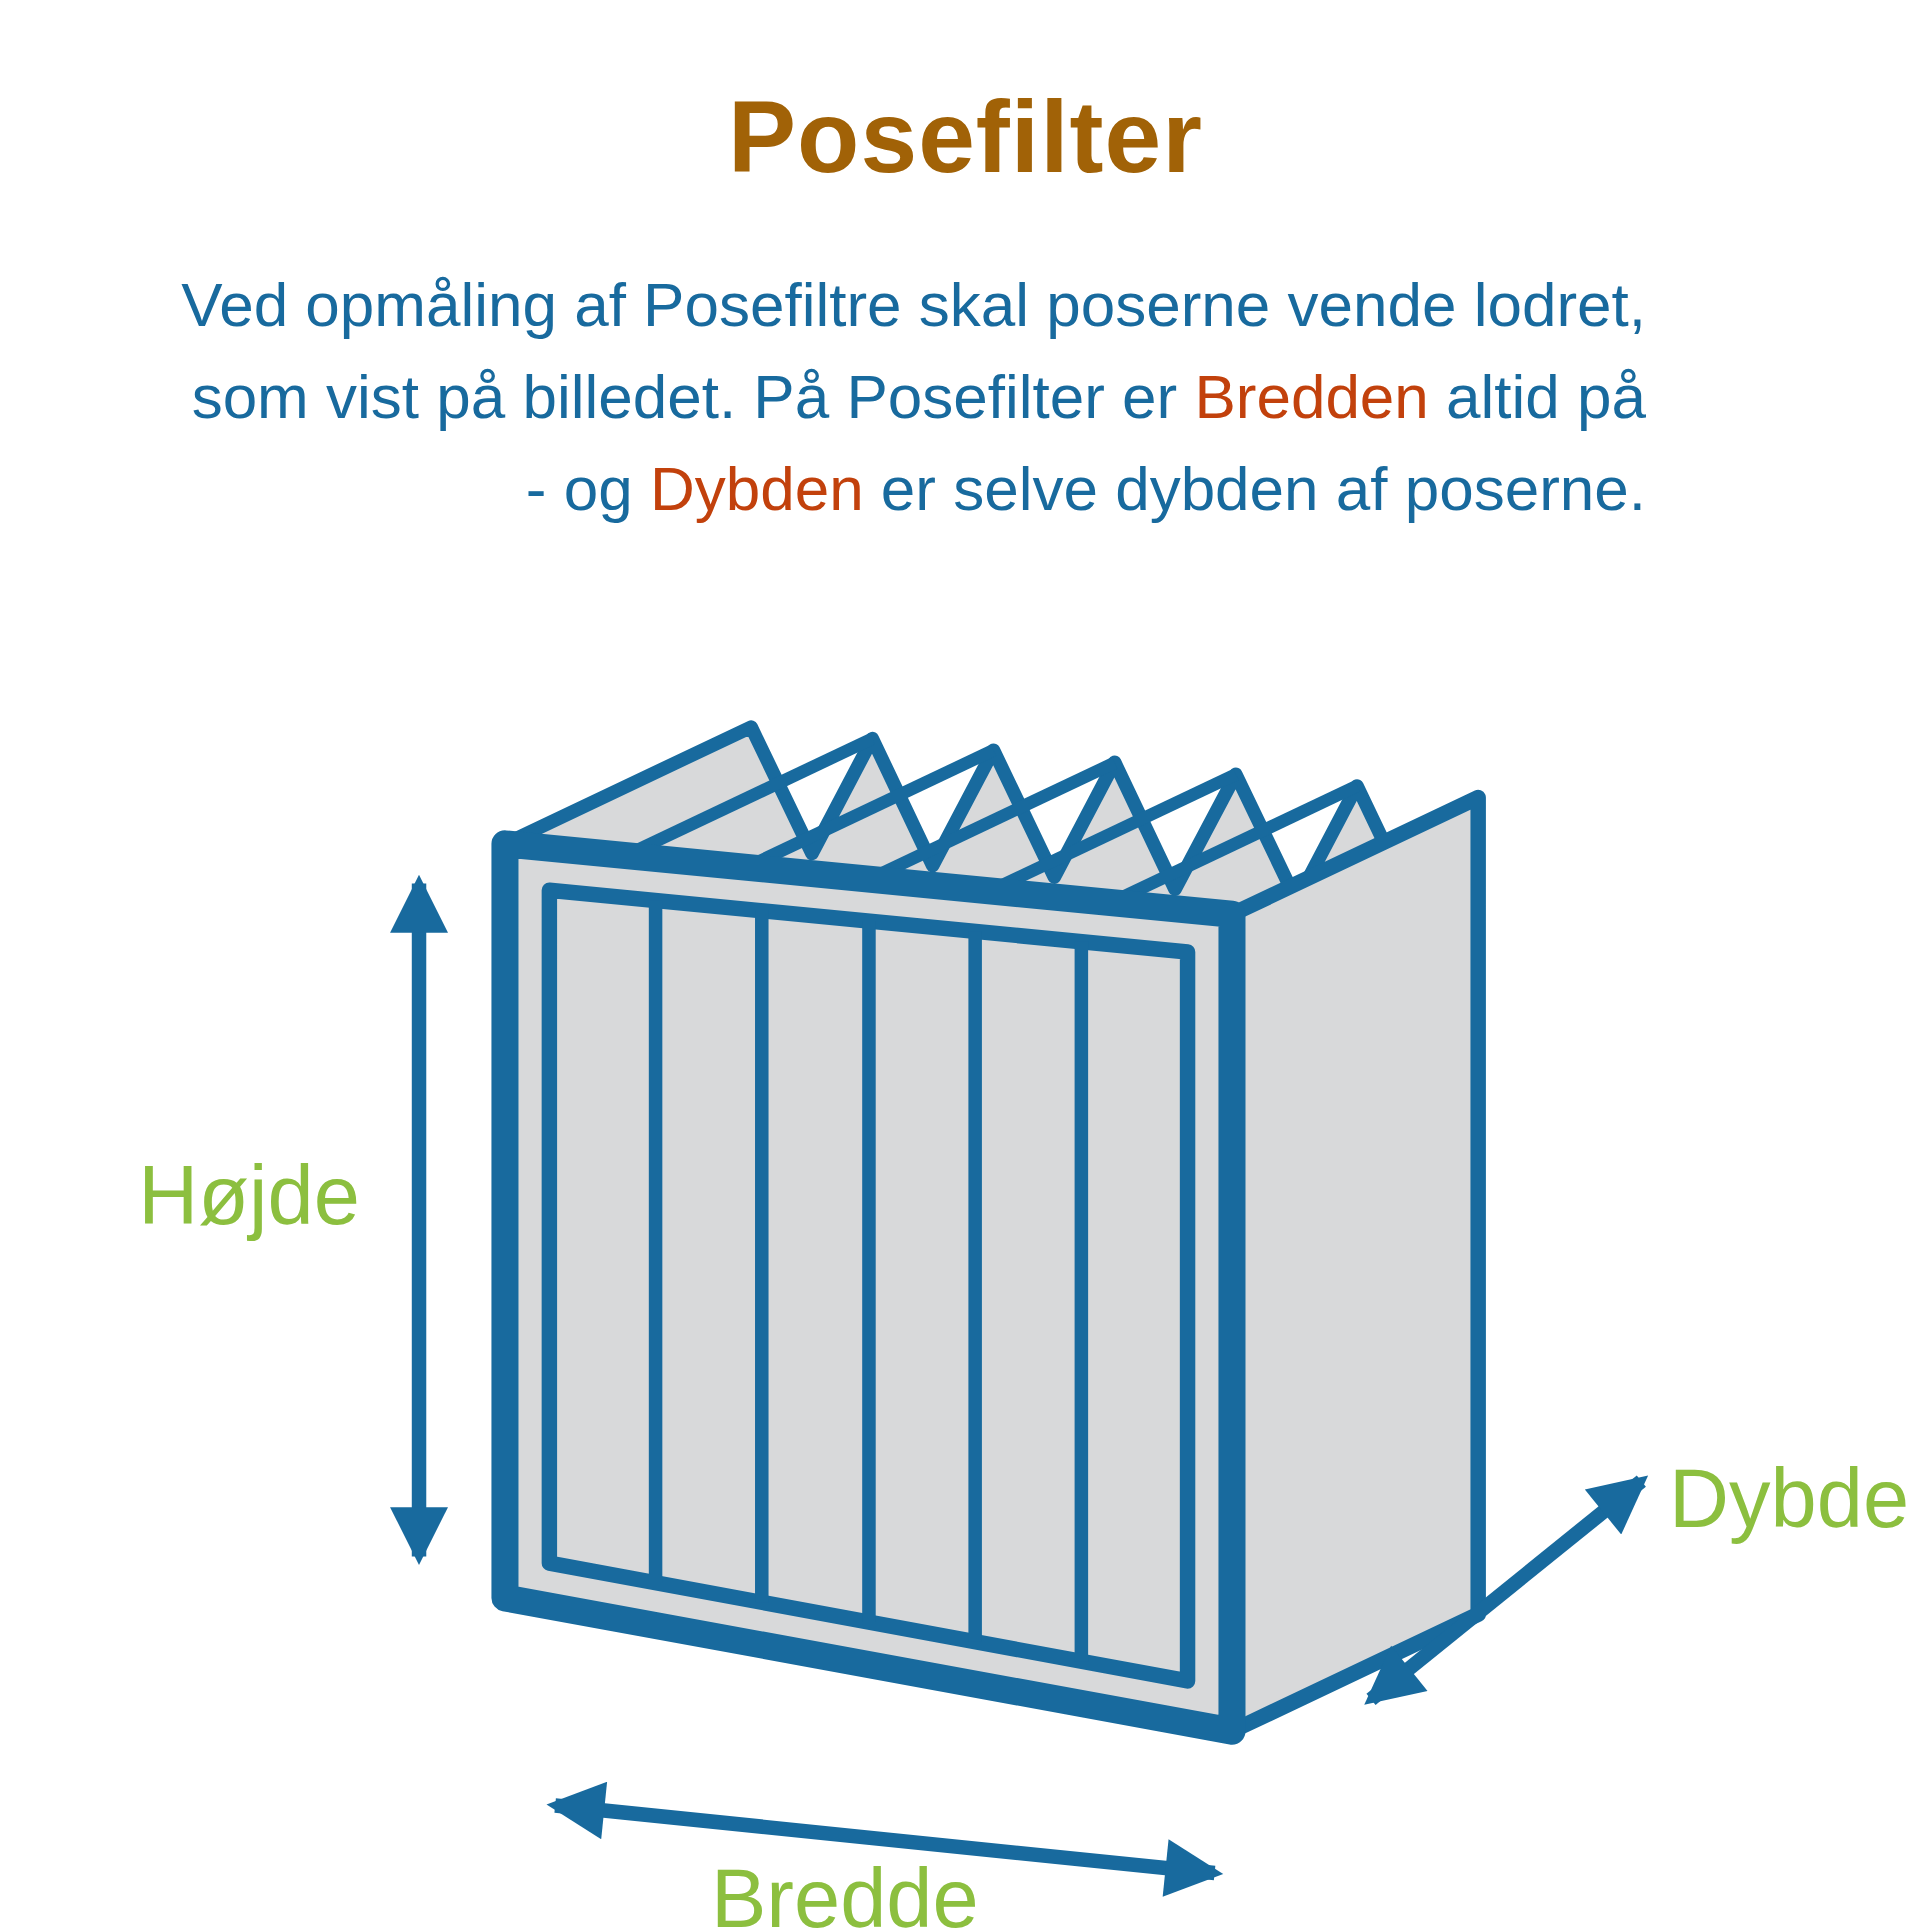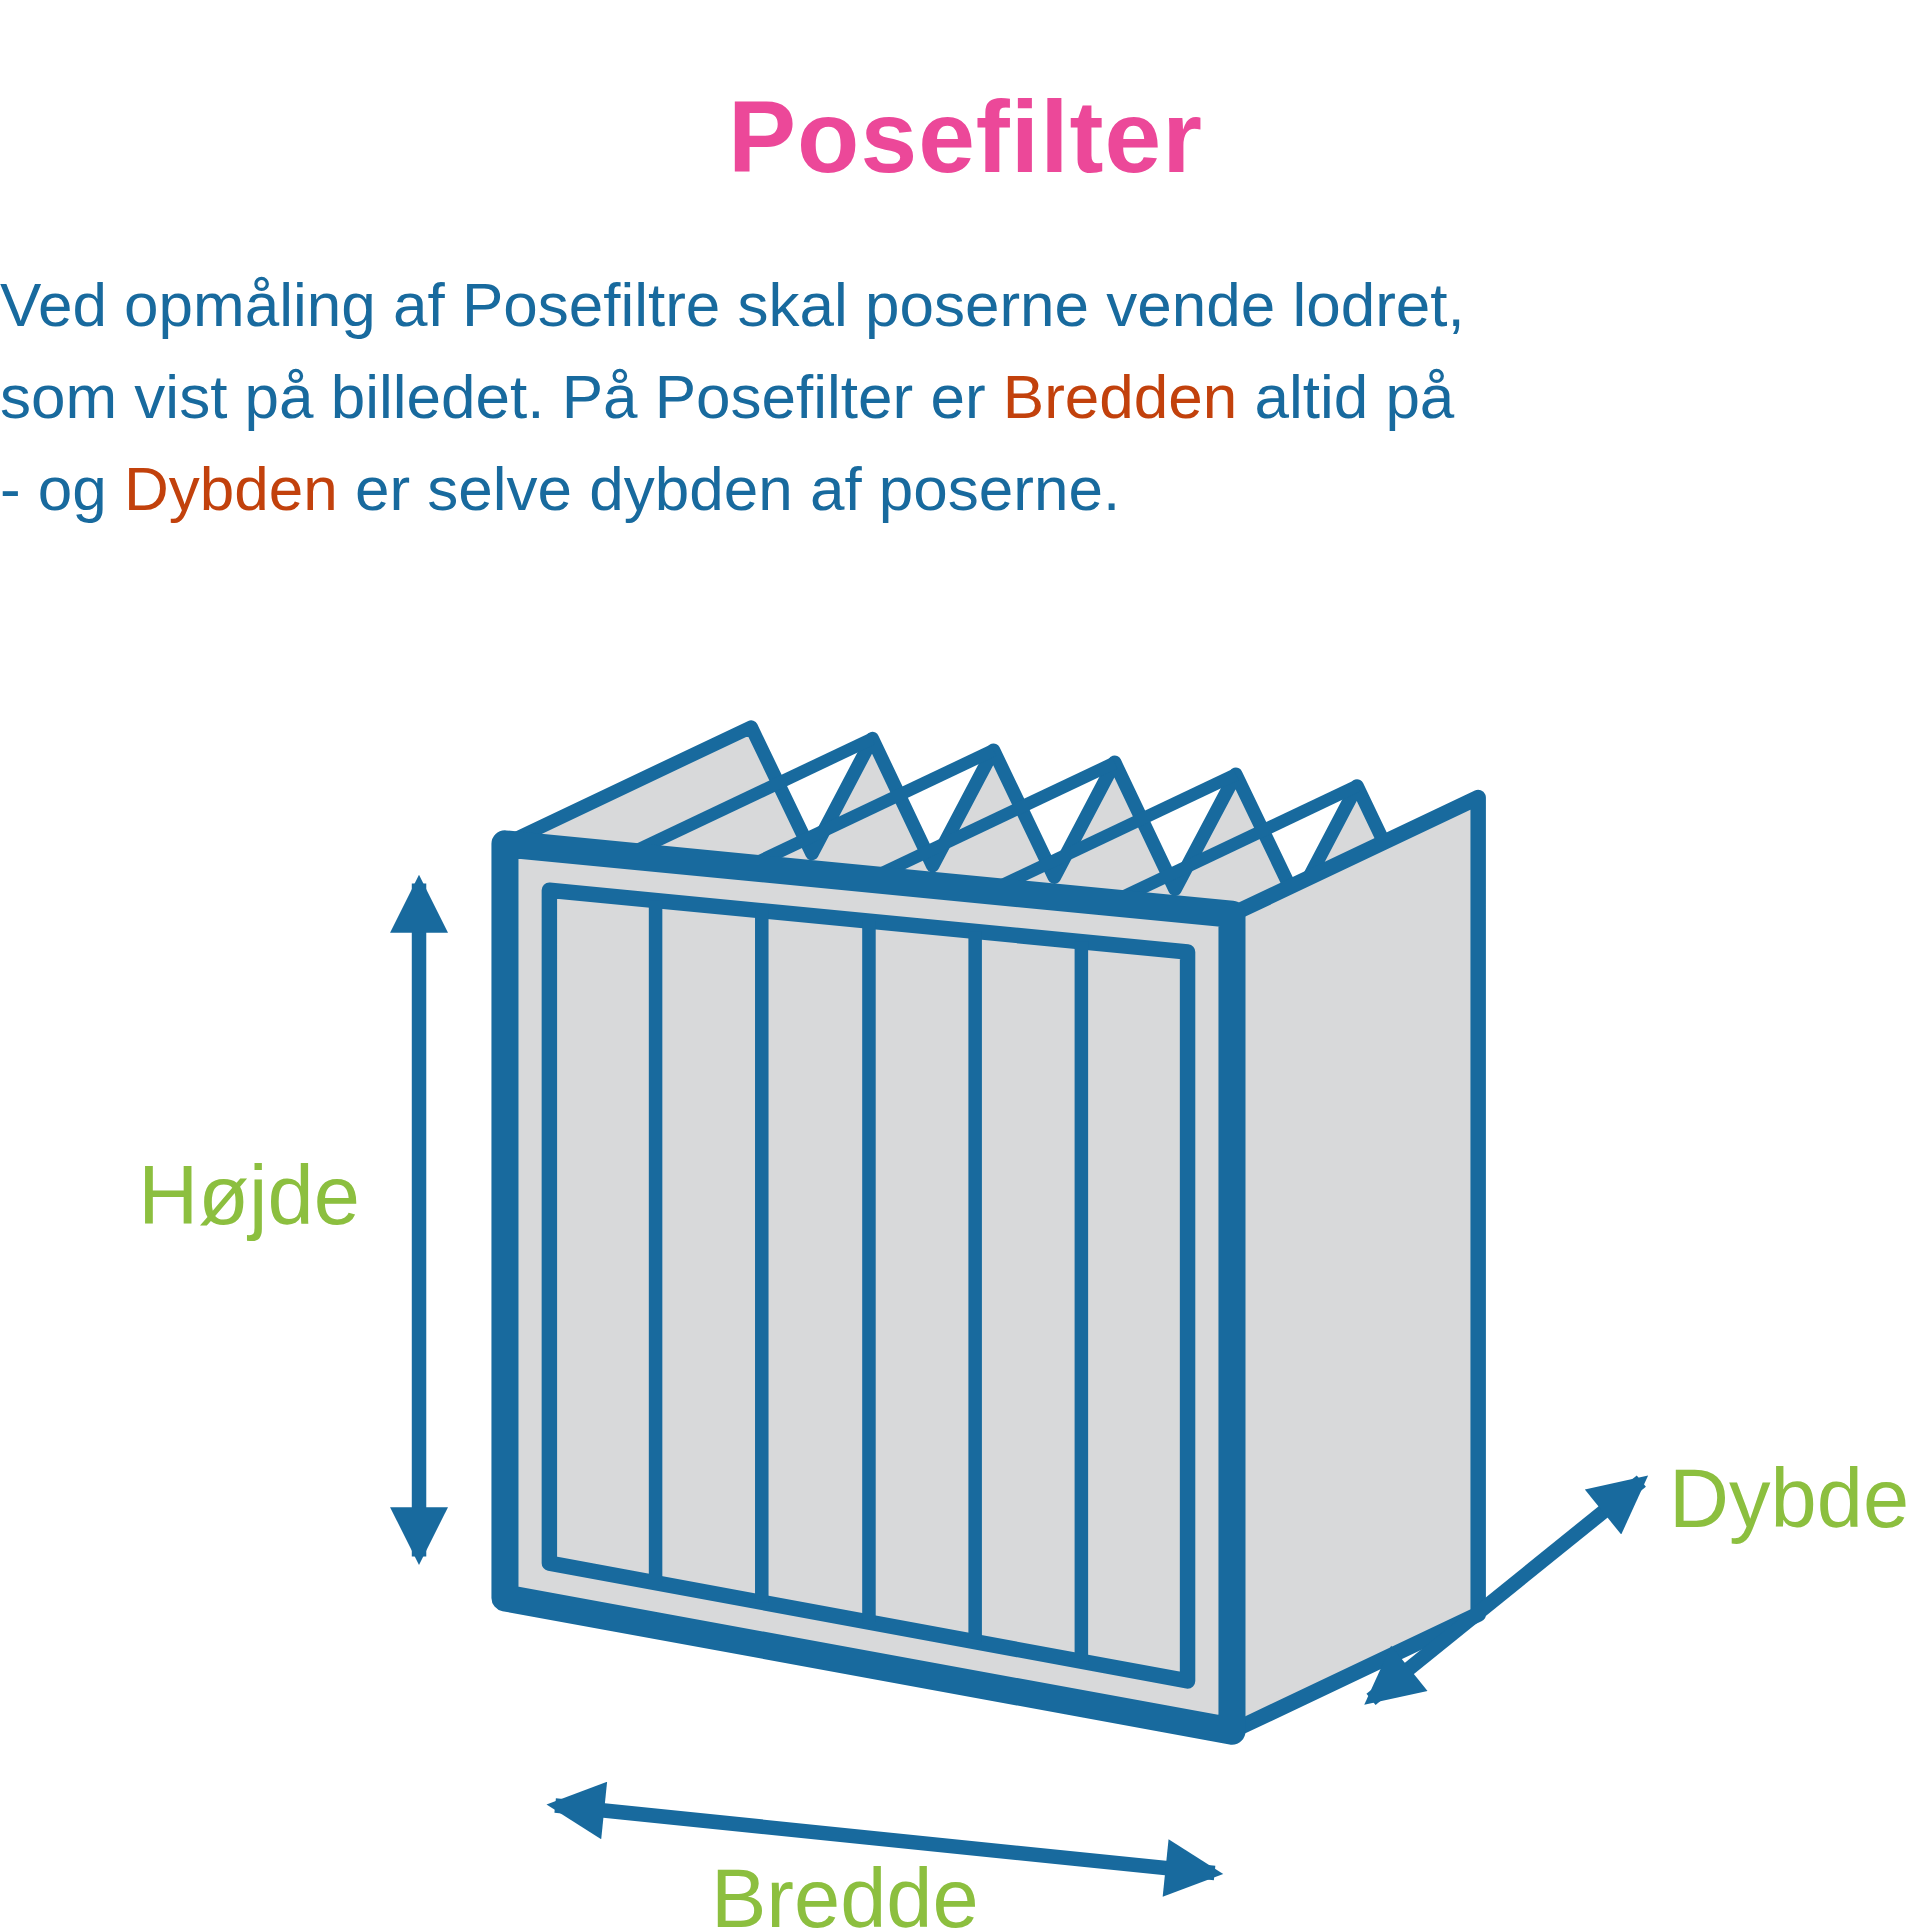--- a/index.html
+++ b/index.html
@@ -15,28 +15,28 @@
     overflow: hidden;
   }
   .title {
     position: absolute;
     top: 79px; left: 0;
     width: 1931px;
     margin: 0;
     text-align: center;
     font-size: 102px;
     font-weight: bold;
-    color: #ec4899;
+    color: #a16207;
     letter-spacing: 1px;
   }
   .intro {
     position: absolute;
     top: 259px; left: 0;
     width: 1646px;
-    text-align: left;
+    text-align: right;
     font-size: 62px;
     line-height: 92px;
     color: #186A9E;
   }
   .intro-line { margin: 0; }
   .green { color: #c2410c; }
   .blue  { color: #186A9E; }
   .illustration {
     position: absolute;
     left: 0; top: 0;

